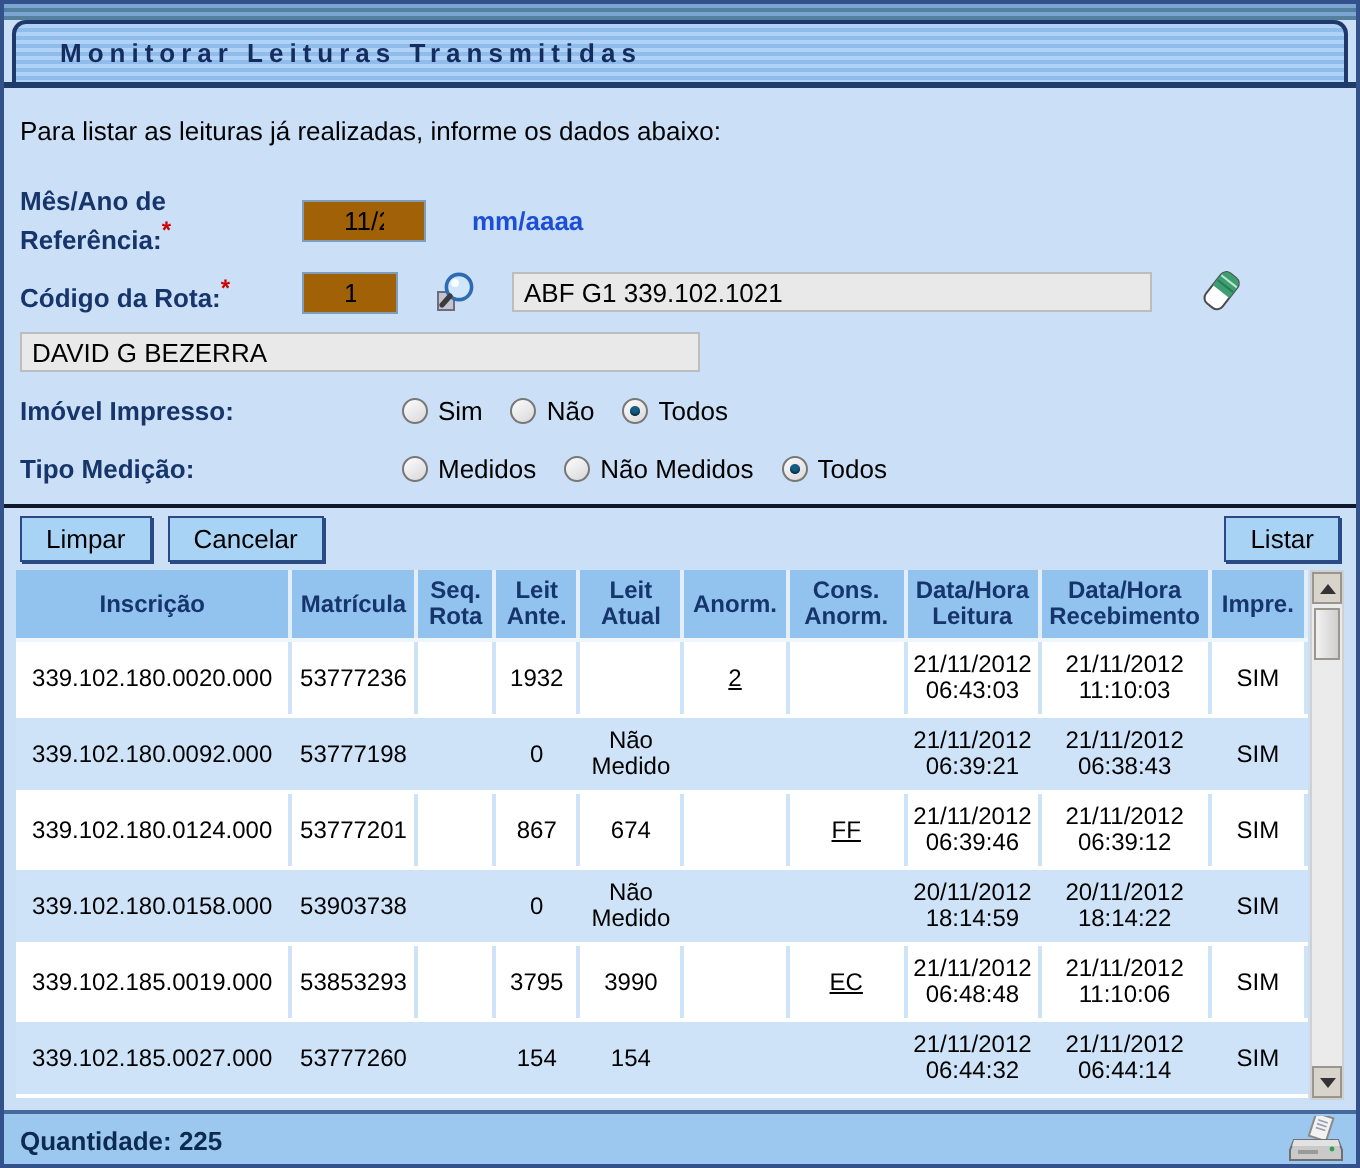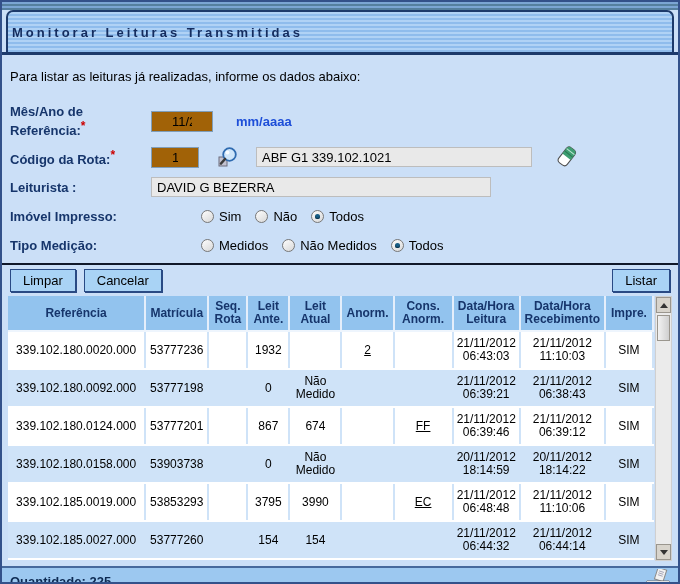--- a/index.html
+++ b/index.html
@@ -15,27 +15,27 @@
     border: 2px solid #33518a;
     overflow: hidden;
     position: relative;
   }
   .top-stripes {
     height: 8px;
     background: repeating-linear-gradient(180deg, #7ba6d4 0 2px, #55809f 2px 4px);
   }
   .titlebar {
     margin: 0 4px 0 4px;
-    height: 42px;
+    height: 31px;
     border: 2px solid #1d3a6b;
     border-bottom: none;
     border-radius: 7px 7px 0 0;
     background: repeating-linear-gradient(180deg, #b0d2f5 0 2px, #8fbcec 2px 4px);
     display: flex; align-items: center;
-    padding-left: 4px;
+    padding-left: 22px;
   }
   .titlebar .title-text {
     color: #142c5e; font-weight: bold; font-size: 13px; letter-spacing: 3px;
   }
   .title-rule { height: 3px; background: #1d3a6b; }
   .content { padding: 0 6px; }
   .intro { margin: 14px 2px 20px 2px; font-size: 13px; color: #000; }
 
   .form-row { display: flex; align-items: center; margin: 0 2px 7px 2px; min-height: 22px; gap: 13px; }
   .form-label { width: 128px; font-weight: bold; color: #16356b; font-size: 13px; flex: 0 0 128px; }
@@ -43,21 +43,21 @@
   .text-input {
     height: 21px; border: 1px solid #7f9db9; font-size: 13px;
     font-family: "Liberation Sans", sans-serif; padding: 0 20px; background: #a16207;
   }
   .w-mesano { width: 62px; }
   .w-rota { width: 48px; }
   .ro-field {
     height: 20px; background: #e9e9e9; border: 1px solid #bdbdbd;
     font-size: 13px; color: #000; display: flex; align-items: center; padding: 0 5px;
   }
-  .ro-rota { width: 276px; margin-left: 4px; }
+  .ro-rota { width: 320px; margin-left: 4px; }
   .ro-leiturista { width: 340px; }
   .hint { font-weight: bold; font-size: 13px; margin-left: 10px; color: #1d4ed8; }
   .icon-btn { background: none; border: none; padding: 0; margin: 0 0 0 5px; cursor: pointer; line-height: 0; }
   .eraser-btn { margin-left: 10px; }
 
   .radio-group { display: flex; align-items: center; gap: 14px; margin-left: 50px; }
   .radio-opt { display: inline-flex; align-items: center; gap: 5px; font-size: 13px; color: #000; }
   .radio {
     width: 13px; height: 13px; border-radius: 50%;
     border: 1px solid #777; background: linear-gradient(145deg, #fdfdfd, #d8d8d8);
@@ -168,21 +168,20 @@
               <path d="M6 5 a3.5 3.5 0 0 1 3.5-3.5 h3.5 a3.5 3.5 0 0 1 3.5 3.5 v6.5 h-10.5 z" fill="#3e9e72"></path>
               <line x1="6.4" y1="5" x2="16.2" y2="5" stroke="#bfe8d4" stroke-width="1"></line>
               <line x1="6.4" y1="8" x2="16.2" y2="8" stroke="#2a7a54" stroke-width="1"></line>
             </g>
           </svg>
         </span>
       </button>
     </div>
 
     <div class="form-row">
-      <span class="form-label">Leiturista :</span>
       <span class="ro-field ro-leiturista">DAVID G BEZERRA</span>
     </div>
 
     <div class="form-row">
       <span class="form-label">Imóvel Impresso:</span>
       <span class="radio-group">
           <label class="radio-opt">
             <span class="radio"></span>
             <span class="radio-label">Sim</span>
           </label>
@@ -233,21 +232,21 @@
             <col style="width:42px">
               <col style="width:52px">
               <col style="width:52px">
             <col style="width:59px">
               <col style="width:67px">
               <col style="width:85px">
             <col style="width:48px">
           </colgroup>
           <thead>
             <tr>
-              <th class="h-inscricao">Referência</th>
+              <th class="h-inscricao">Inscrição</th>
               <th>Matrícula</th>
               <th>Seq. Rota</th>
               <th>Leit Ante.</th>
               <th>Leit Atual</th>
               <th>Anorm.</th>
               <th>Cons. Anorm.</th>
               <th>Data/Hora Leitura</th>
               <th>Data/Hora Recebimento</th>
               <th>Impre.</th>
             </tr>

